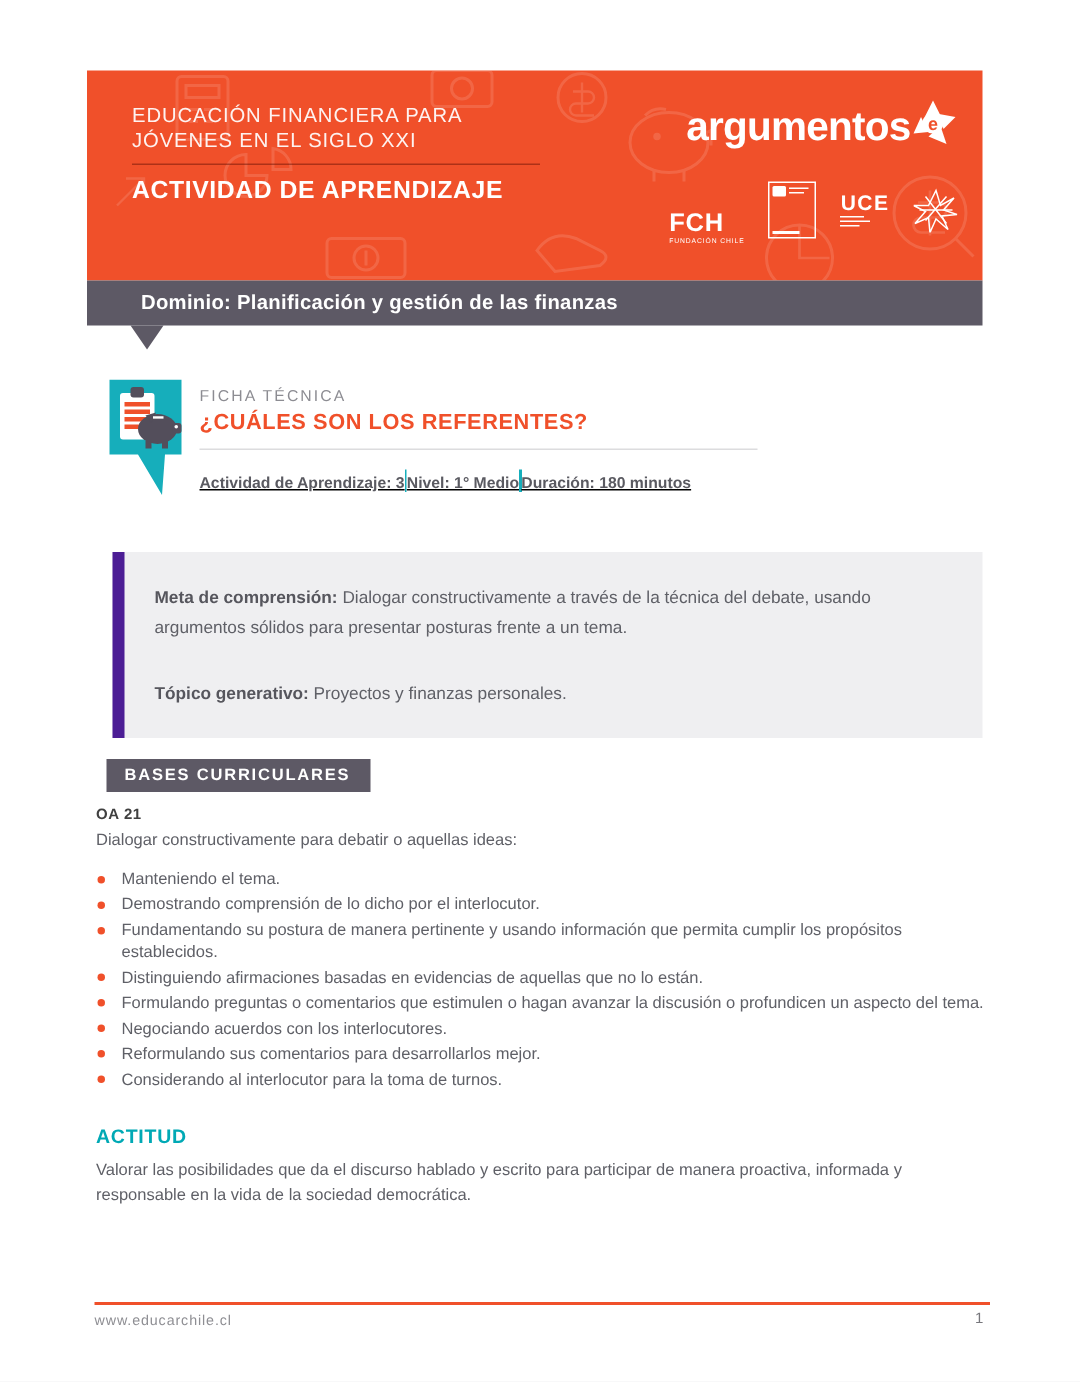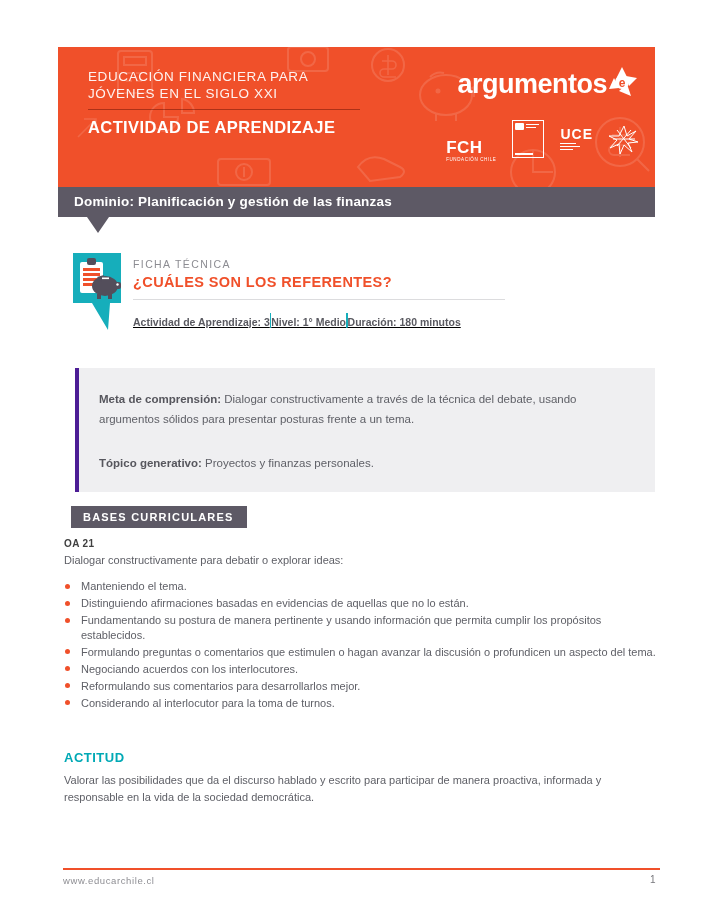--- a/index.html
+++ b/index.html
@@ -28,37 +28,37 @@
   .min-logo .min-line3{position:absolute;left:2px;bottom:2px;width:18px;height:1.5px;background:#fff;}
   .uce-block{color:#fff;text-align:center;line-height:1;position:relative;}
   .uce-main{font-size:14px;font-weight:bold;letter-spacing:1px;}
   .uce-lines span{display:block;height:1.3px;background:#fff;margin-top:1.6px;}
   .uce-lines span:nth-child(1){width:16px;}
   .uce-lines span:nth-child(2){width:20px;}
   .uce-lines span:nth-child(3){width:13px;}
 
   
   .domain-bar{position:absolute;left:58px;top:187px;width:597px;height:30px;background:#5D5965;color:#fff;
-    font-size:13.5px;font-weight:bold;line-height:30px;padding-left:16px;box-sizing:border-box;letter-spacing:.2px;}
+    font-size:13.5px;font-weight:bold;line-height:30px;padding-left:36px;box-sizing:border-box;letter-spacing:.2px;}
   .domain-tail{position:absolute;left:87px;top:217px;width:0;height:0;
     border-left:11px solid transparent;border-right:11px solid transparent;border-top:16px solid #5D5965;}
 
   
   .ficha-icon{position:absolute;left:71px;top:253px;}
   .ficha-text{position:absolute;left:133px;top:258px;}
   .ficha-label{font-size:10.5px;letter-spacing:1.4px;color:#8C8C92;}
   .ficha-title{font-size:14.5px;font-weight:bold;color:#F0502A;letter-spacing:.4px;margin-top:4px;}
   .ficha-divider{position:absolute;left:133px;top:299px;width:372px;border:none;border-top:1px solid #DCDCDE;margin:0;}
   .ficha-meta{position:absolute;left:133px;top:306px;display:flex;align-items:flex-end;height:22px;text-decoration:underline;}
   .meta-item{font-size:10.5px;font-weight:bold;color:#5A5A61;}
   .meta-sep{width:1.5px;height:15px;background:#16AEBB;}
 
   
   .meta-box{position:absolute;left:75px;top:368px;width:580px;box-sizing:border-box;background:#EFEFF1;
-    border-left:4px solid #4c1d95;padding:21px 22px 19px 20px;}
+    border-left:8px solid #4c1d95;padding:21px 22px 19px 20px;}
   .meta-box p{margin:0;font-size:11.5px;line-height:1.75;color:#5F6067;}
   .meta-box p + p{margin-top:24px;}
   .meta-box b{color:#56565D;}
 
   
   .bases-badge{position:absolute;left:71px;top:506px;background:#5D5965;color:#fff;
     font-size:11px;font-weight:bold;letter-spacing:1.2px;padding:5px 13px 5px 12px;}
   .bases-body{position:absolute;left:64px;top:538px;width:594px;}
   .oa-title{font-size:10px;font-weight:bold;color:#404040;letter-spacing:.4px;margin:0 0 5px 0;}
   .oa-intro{font-size:11px;color:#5F6067;margin:0 0 13px 0;}
@@ -189,25 +189,26 @@
   </div>
 
   <div class="meta-box">
     <p><b>Meta de comprensión:</b><span> Dialogar constructivamente a través de la técnica del debate, usando argumentos sólidos para presentar posturas frente a un tema.</span></p>
     <p><b>Tópico generativo:</b><span> Proyectos y finanzas personales.</span></p>
   </div>
 
   <div class="bases-badge">BASES CURRICULARES</div>
   <div class="bases-body">
     <p class="oa-title">OA 21</p>
-    <p class="oa-intro">Dialogar constructivamente para debatir o explorar ideas:</p>
+    <p class="oa-intro">Dialogar constructivamente para debatir o aquellas ideas:</p>
     <ul class="bullet-list">
       <li><span class="bullet-dot"></span><span>Manteniendo el tema.</span></li>
+      <li><span class="bullet-dot"></span><span>Demostrando comprensión de lo dicho por el interlocutor.</span></li>
+      <li><span class="bullet-dot"></span><span>Fundamentando su postura de manera pertinente y usando información que permita cumplir los propósitos establecidos.</span></li>
       <li><span class="bullet-dot"></span><span>Distinguiendo afirmaciones basadas en evidencias de aquellas que no lo están.</span></li>
-      <li><span class="bullet-dot"></span><span>Fundamentando su postura de manera pertinente y usando información que permita cumplir los propósitos establecidos.</span></li>
       <li><span class="bullet-dot"></span><span>Formulando preguntas o comentarios que estimulen o hagan avanzar la discusión o profundicen un aspecto del tema.</span></li>
       <li><span class="bullet-dot"></span><span>Negociando acuerdos con los interlocutores.</span></li>
       <li><span class="bullet-dot"></span><span>Reformulando sus comentarios para desarrollarlos mejor.</span></li>
       <li><span class="bullet-dot"></span><span>Considerando al interlocutor para la toma de turnos.</span></li>
     </ul>
   </div>
 
   <div class="actitud-block">
     <p class="actitud-title">ACTITUD</p>
     <p class="actitud-text">Valorar las posibilidades que da el discurso hablado y escrito para participar de manera proactiva, informada y responsable en la vida de la sociedad democrática.</p>

